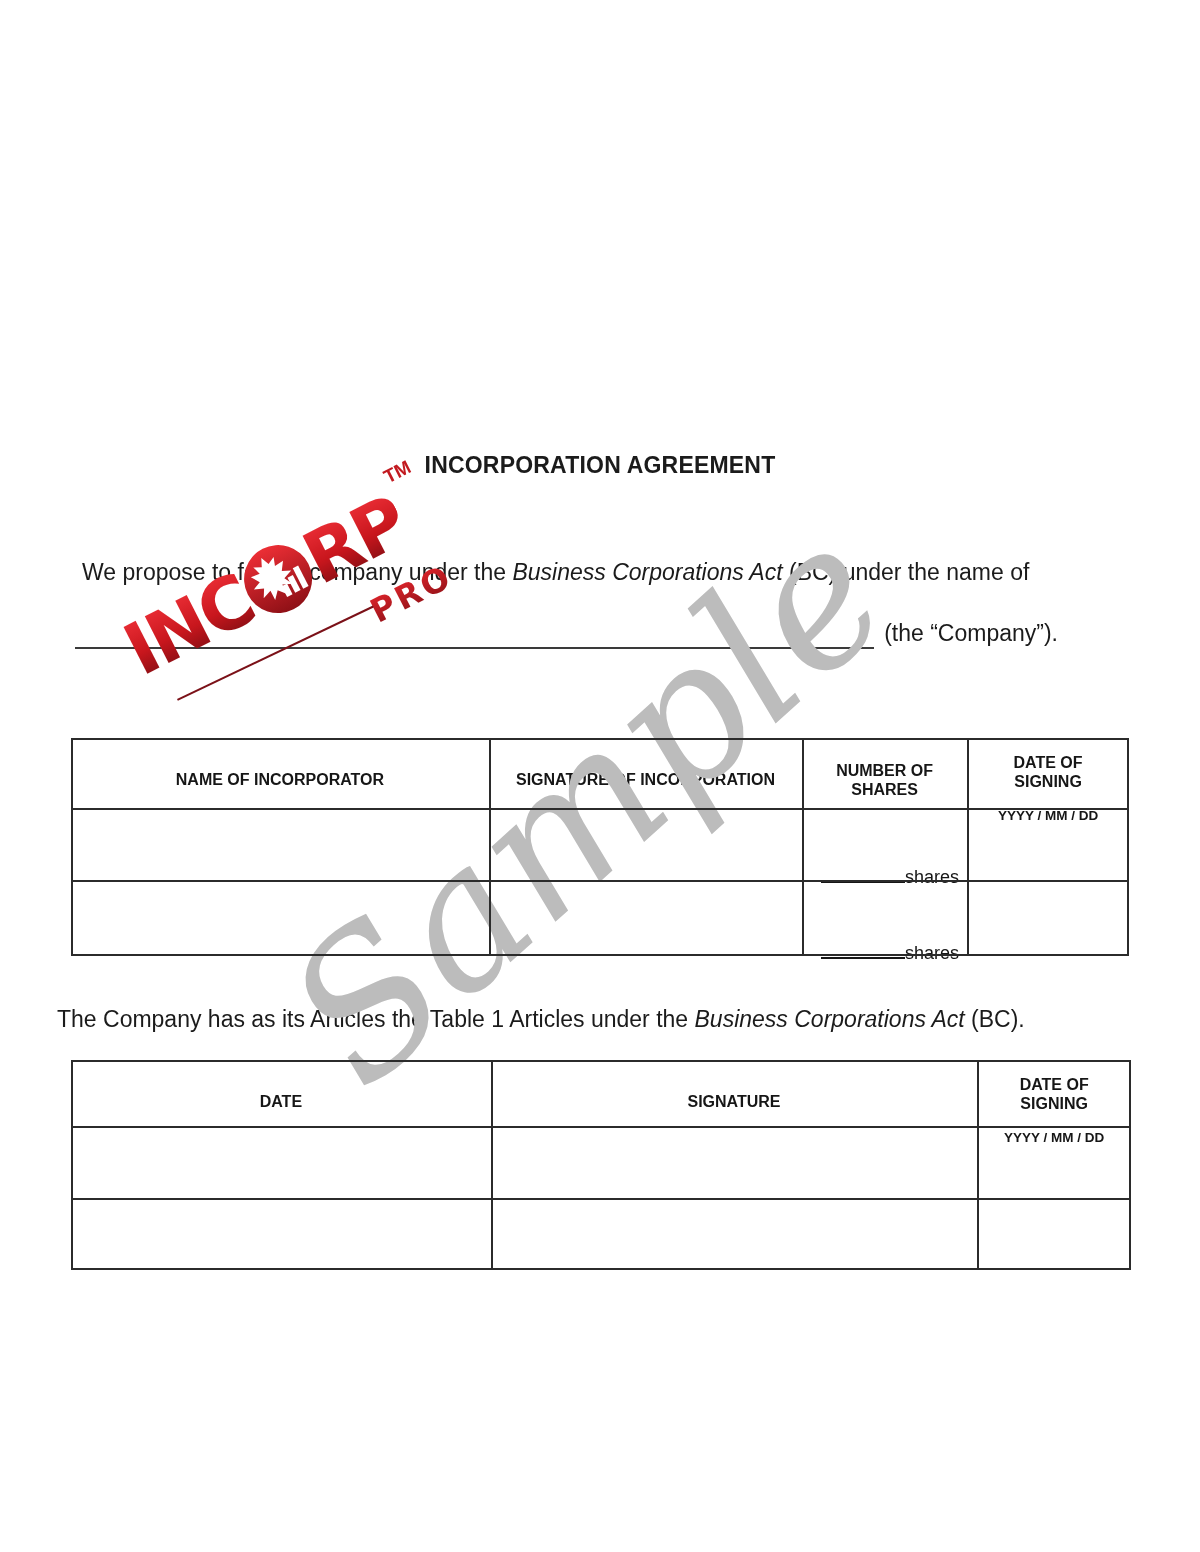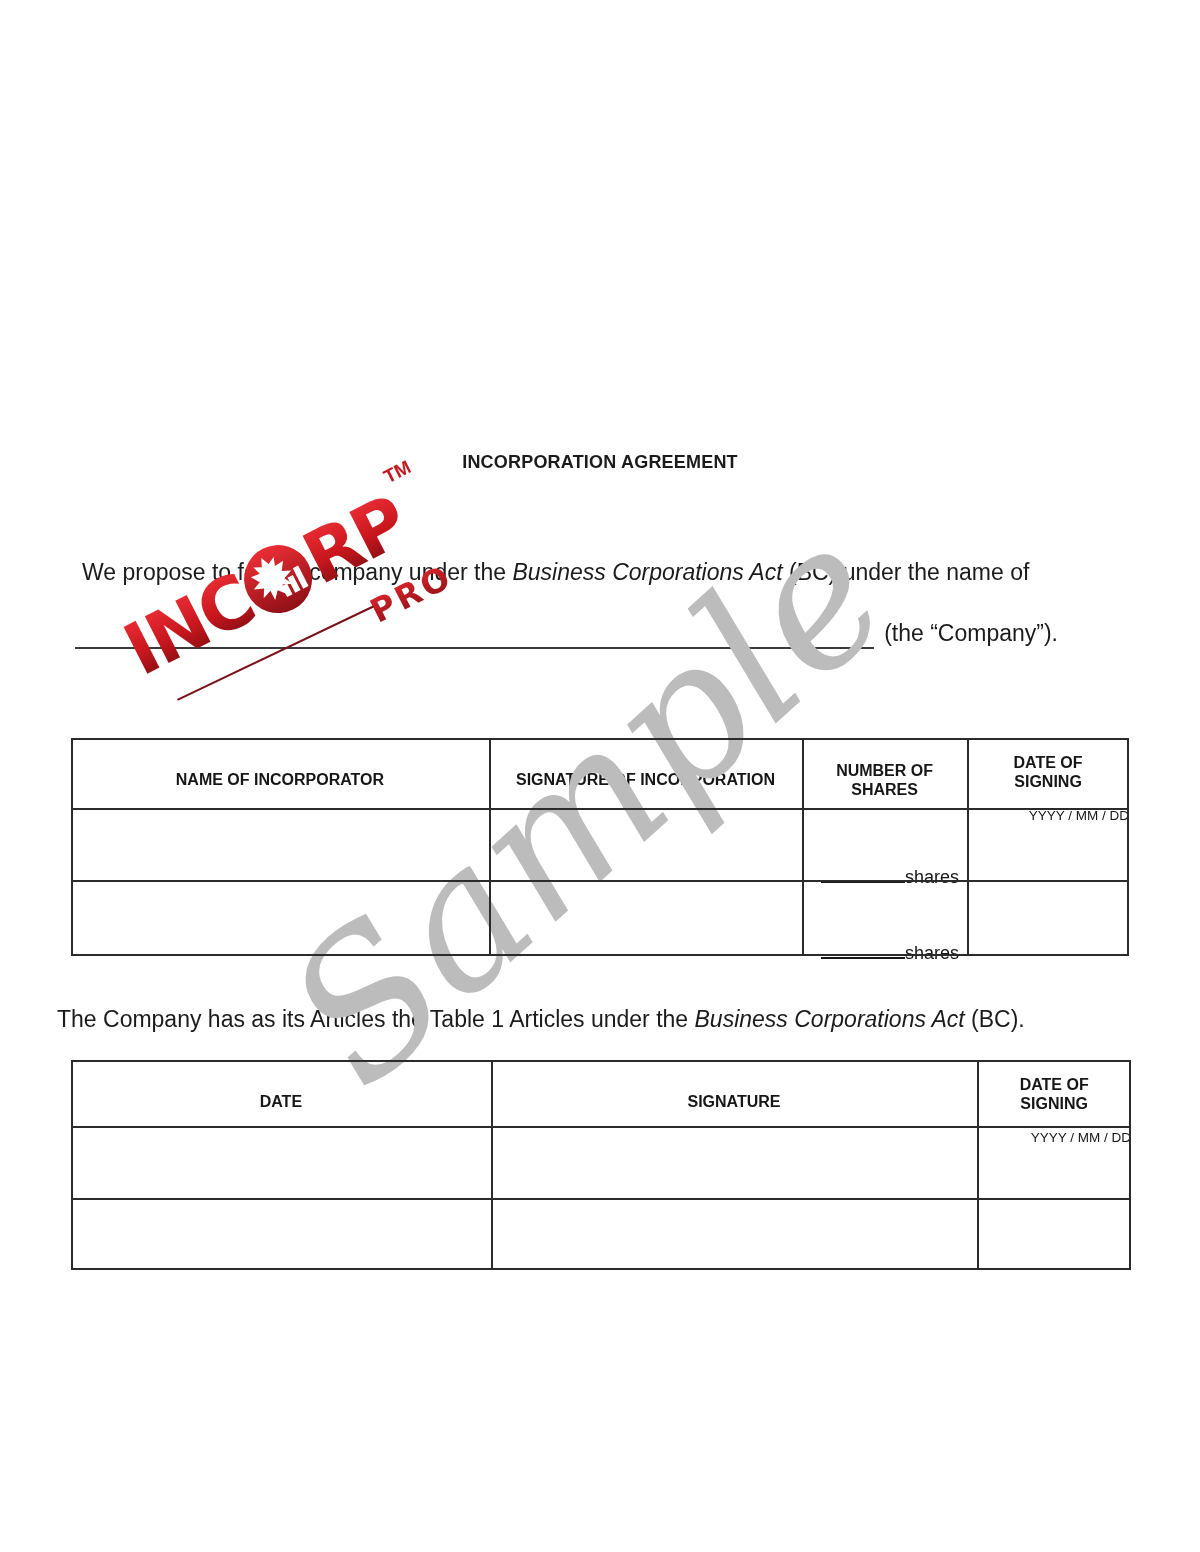--- a/index.html
+++ b/index.html
@@ -3,21 +3,21 @@
 <meta charset="utf-8">
 <style>
   html,body{margin:0;padding:0;background:#fff;}
   .page{
     position:relative;width:1200px;height:1552px;background:#ffffff;
     font-family:"Liberation Sans",sans-serif;color:#1b1b1b;overflow:hidden;
   }
   
   .doc-title{
     position:absolute;top:452px;left:0;width:100%;text-align:center;
-    font-size:18px;font-weight:bold;letter-spacing:.2px;z-index:1;
+    font-size:23px;font-weight:bold;letter-spacing:.2px;z-index:1;
   }
   .para{position:absolute;font-size:23px;white-space:nowrap;z-index:1;}
   #para-intro{left:82px;top:559px;}
   #para-shares{left:81px;top:691px;}
   #para-articles{left:57px;top:1006px;}
   .ital{font-style:italic;}
   .company-line{
     position:absolute;left:75px;top:617px;width:983px;display:flex;
     align-items:center;font-size:23px;z-index:1;
   }
@@ -30,21 +30,21 @@
   .sheet-table th{font-size:16px;font-weight:bold;text-align:center;
     vertical-align:middle;line-height:1.18;padding:0;color:#161616;}
   .sheet-table td{padding:8px;}
   #incorporators-table tr.hdr{height:70px;}
   #incorporators-table tr.r1{height:72px;}
   #incorporators-table tr.r2{height:76px;}
   #articles-table tr.hdr{height:66px;}
   #articles-table tr.rr{height:72px;}
   .narrow-110{display:inline-block;max-width:112px;}
   .narrow-92{display:block;max-width:94px;margin:16px auto;}
-  .sub-date{font-size:13.5px;font-weight:normal;margin-top:14px;text-align:right;}
+  .sub-date{font-size:13.5px;font-weight:bold;margin-top:14px;}
   .shares-cell{vertical-align:bottom;text-align:right;
     padding:0 10px 12px 0;font-size:18px;color:#161616;}
   .blank-line{display:inline-block;width:84px;border-bottom:2px solid #161616;}
 
   
   .logo{
     position:absolute;left:132px;top:618px;display:flex;align-items:center;
     transform:rotate(-27deg);transform-origin:0 40px;z-index:2;white-space:nowrap;
   }
   .logo-text{

